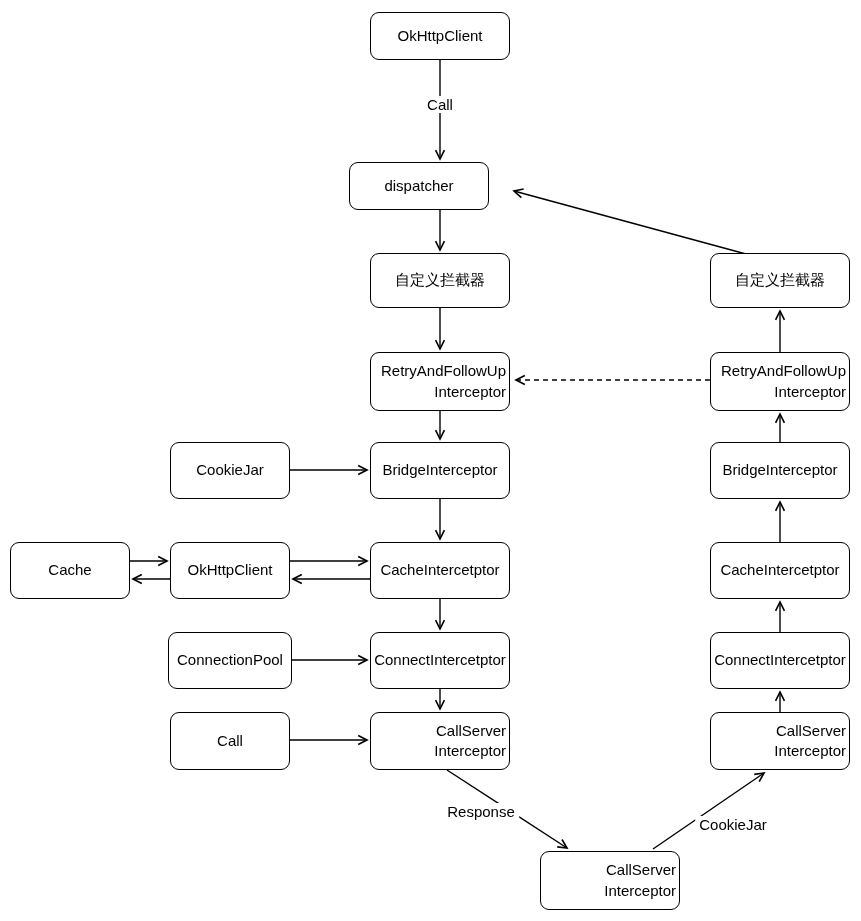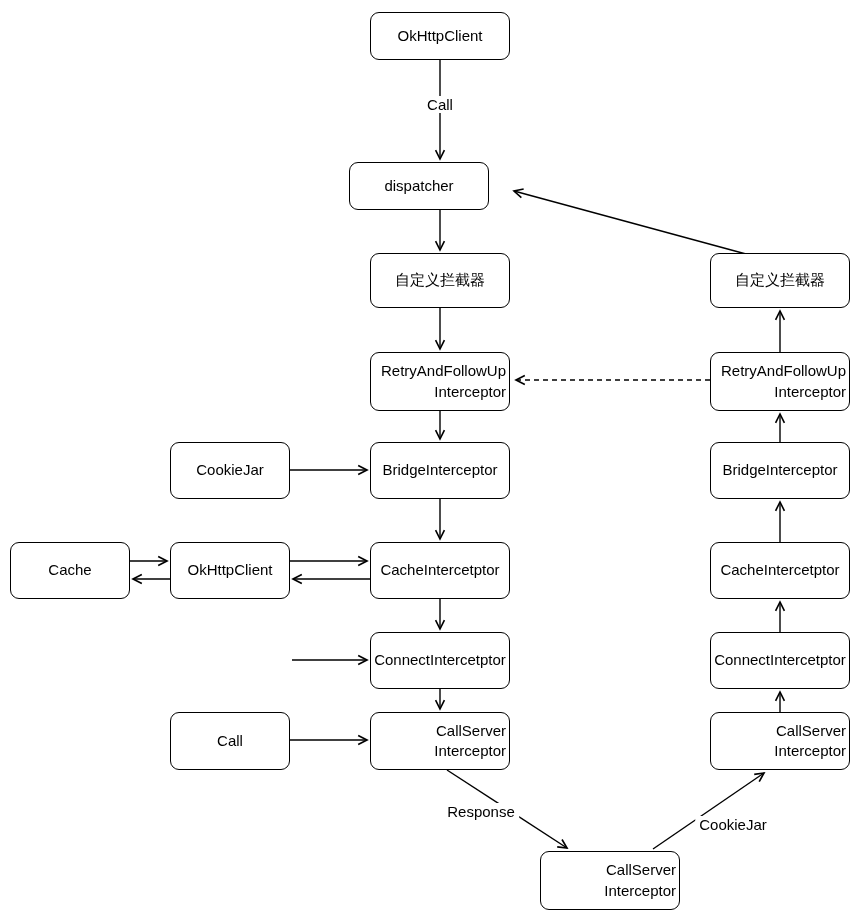--- a/index.html
+++ b/index.html
@@ -83,20 +83,21 @@
   <div class="node" style="left:370px;top:253px;width:140px;height:55px">自定义拦截器</div>
   <div class="node" style="left:370px;top:352px;width:140px;height:59px">RetryAndFollowUp Interceptor</div>
   <div class="node" style="left:370px;top:442px;width:140px;height:57px">BridgeInterceptor</div>
   <div class="node" style="left:370px;top:542px;width:140px;height:57px">CacheIntercetptor</div>
   <div class="node" style="left:370px;top:632px;width:140px;height:57px">ConnectIntercetptor</div>
   <div class="node" style="left:370px;top:712px;width:140px;height:58px">CallServer Interceptor</div>
 
   <div class="node" style="left:10px;top:542px;width:120px;height:57px">Cache</div>
   <div class="node" style="left:170px;top:442px;width:120px;height:57px">CookieJar</div>
   <div class="node" style="left:170px;top:542px;width:120px;height:57px">OkHttpClient</div>
+  <div class="node" style="left:168px;top:632px;width:124px;height:57px">ConnectionPool</div>
   <div class="node" style="left:170px;top:712px;width:120px;height:58px">Call</div>
 
   <div class="node" style="left:540px;top:851px;width:140px;height:59px">CallServer Interceptor</div>
 
   <div class="node" style="left:710px;top:253px;width:140px;height:55px">自定义拦截器</div>
   <div class="node" style="left:710px;top:352px;width:140px;height:59px">RetryAndFollowUp Interceptor</div>
   <div class="node" style="left:710px;top:442px;width:140px;height:57px">BridgeInterceptor</div>
   <div class="node" style="left:710px;top:542px;width:140px;height:57px">CacheIntercetptor</div>
   <div class="node" style="left:710px;top:632px;width:140px;height:57px">ConnectIntercetptor</div>
   <div class="node" style="left:710px;top:712px;width:140px;height:58px">CallServer Interceptor</div>

